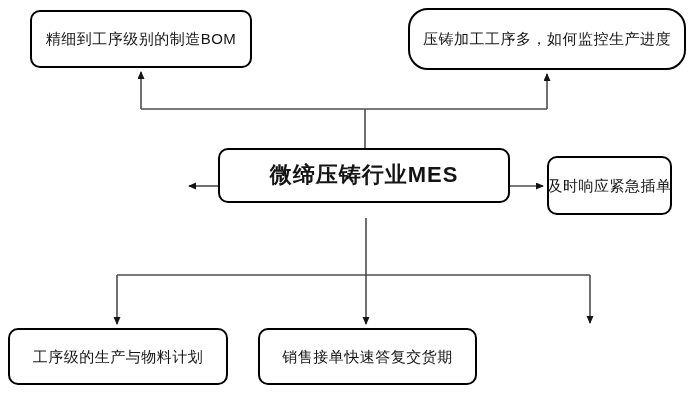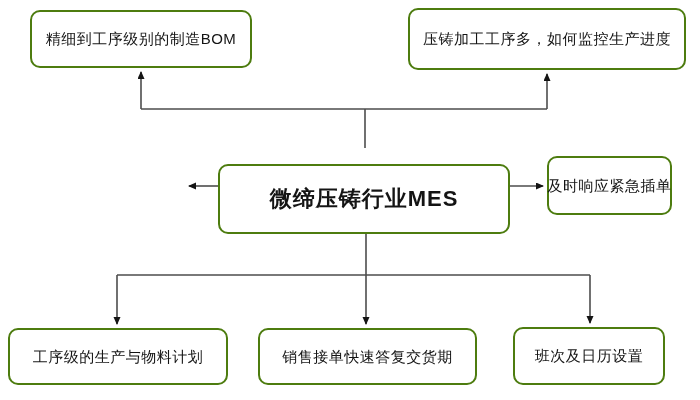--- a/index.html
+++ b/index.html
@@ -20,43 +20,43 @@
     left: 0;
     top: 0;
     width: 700px;
     height: 400px;
     pointer-events: none;
   }
   .node {
     position: absolute;
     box-sizing: border-box;
     background: #ffffff;
-    border: 2px solid #4d7c0f;
+    border: 2px solid #000000;
     border-radius: 10px;
     display: flex;
     align-items: center;
     justify-content: center;
     text-align: center;
     color: #141414;
     font-size: 15px;
     letter-spacing: 0.5px;
     line-height: 1.2;
     padding: 2px 18px;
     white-space: nowrap;
   }
   .node-center {
     font-size: 22px;
     font-weight: bold;
     letter-spacing: 1px;
   }
   
   .pos-top-left      { left: 30px;  top: 10px;  width: 222px; height: 58px; }
-  .pos-top-right     { left: 408px; top: 8px;   width: 278px; height: 62px; }
+  .pos-top-right     { left: 408px; top: 8px;   width: 278px; height: 62px; border-radius: 20px; }
   .pos-mid-left      { left: 72px;  top: 156px; width: 113px; height: 59px; }
-  .pos-center        { left: 218px; top: 148px; width: 292px; height: 70px; margin-top: 16px; }
+  .pos-center        { left: 218px; top: 148px; width: 292px; height: 55px; }
   .pos-mid-right     { left: 547px; top: 156px; width: 125px; height: 59px; }
   .pos-bottom-left   { left: 8px;   top: 328px; width: 220px; height: 57px; }
   .pos-bottom-center { left: 258px; top: 328px; width: 219px; height: 57px; }
   .pos-bottom-right  { left: 513px; top: 327px; width: 152px; height: 58px; }
 </style>
 </head>
 <body>
 
 <div class="canvas">
 
@@ -87,15 +87,14 @@
 
 
   <div class="node node-center pos-center">微缔压铸行业MES</div>
 
   <div class="node pos-mid-right">及时响应紧急插单</div>
 
   <div class="node pos-bottom-center">销售接单快速答复交货期</div>
 
   <div class="node pos-bottom-left">工序级的生产与物料计划</div>
 
-  <div class="node pos-bottom-right">班次及日历设置</div>
 
 </div>
 
 </body></html>

